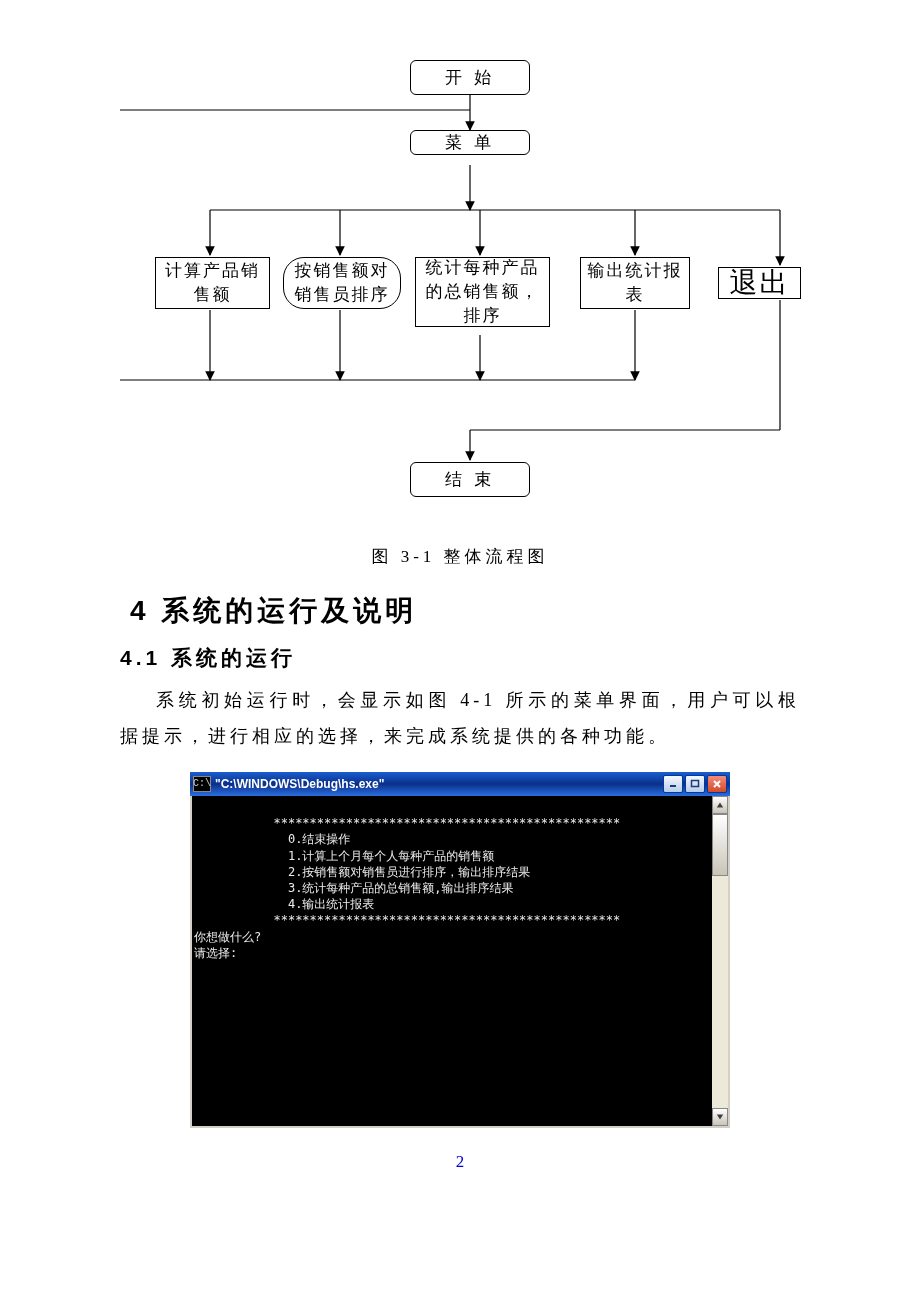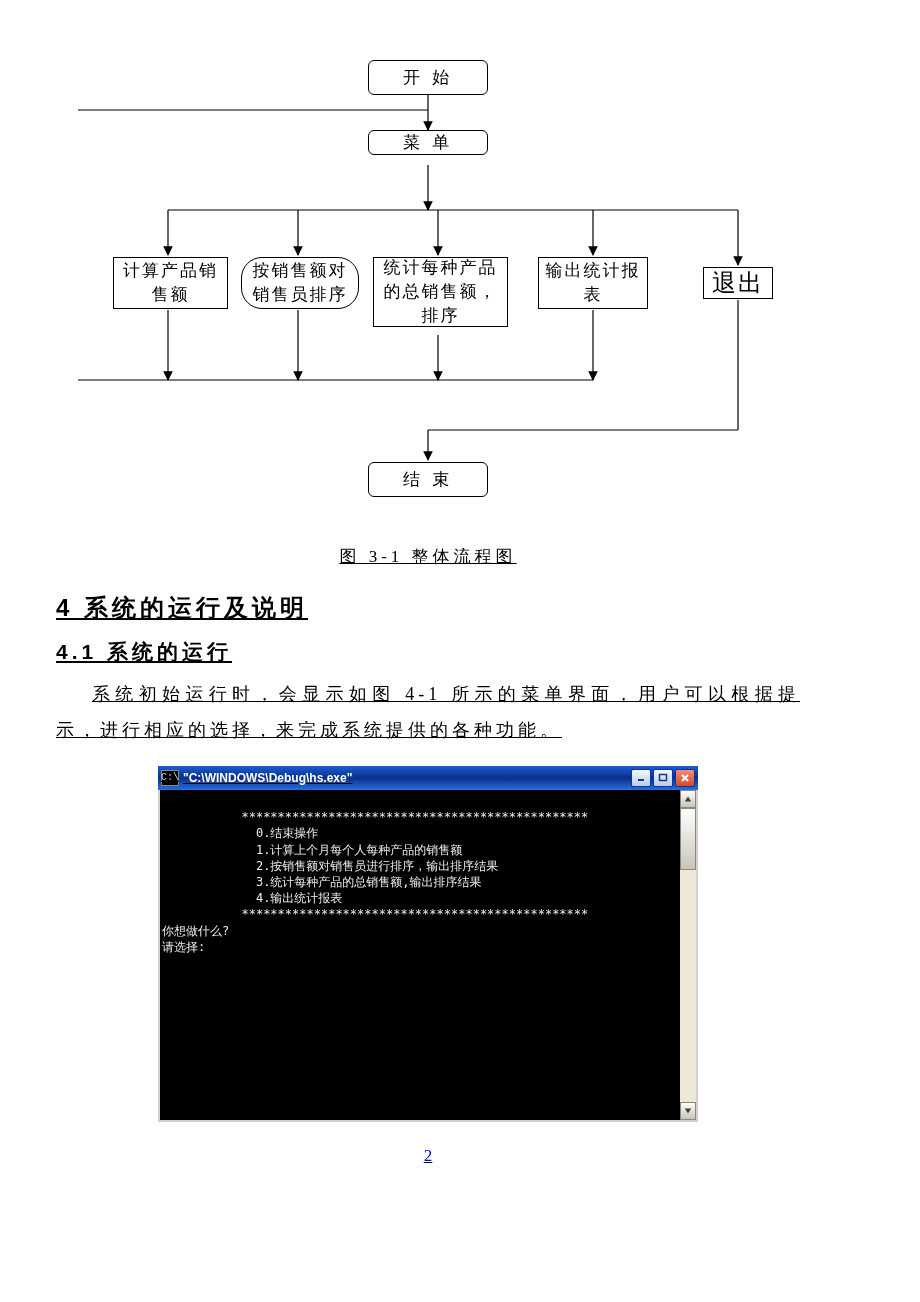--- a/index.html
+++ b/index.html
@@ -1,31 +1,31 @@
 <!DOCTYPE html>
 <html><head>
 <meta charset="utf-8">
 <style>
   html,body{margin:0;padding:0;background:#fff;}
   body{width:920px;font-family:"SimSun","宋体",serif;color:#000;font-size:18px;}
-  .page{padding:60px 120px 40px 56px;position:relative;text-decoration:underline;}
+  .page{padding:60px 120px 40px 120px;position:relative;}
 
   
   .flow-wrap{position:relative;width:700px;height:470px;margin:0 auto 15px auto;}
   .fbox{position:absolute;border:1px solid #000;background:#fff;display:flex;
         align-items:center;justify-content:center;text-align:center;
         font-size:17px;line-height:1.4;padding:2px 4px;box-sizing:border-box;
         letter-spacing:4px;border-radius:6px;}
   .fbox.sq{border-radius:0;letter-spacing:1px;}
   .flow-wrap svg{position:absolute;inset:0;width:100%;height:100%;}
 
   .caption{text-align:center;font-size:17px;letter-spacing:4px;margin:8px 0 24px 0;}
 
-  h2{font-family:"SimHei","黑体",sans-serif;font-weight:bold;font-size:24px;
-     letter-spacing:4px;margin:18px 0 10px 0;}
+  h2{font-family:"SimHei","黑体",sans-serif;font-weight:bold;font-size:28px;
+     letter-spacing:4px;margin:18px 0 10px 10px;}
   h3{font-family:"SimHei","黑体",sans-serif;font-weight:bold;font-size:21px;
      letter-spacing:4px;margin:14px 0 10px 0;}
   .para{font-size:18px;line-height:2.0;letter-spacing:4px;text-align:justify;
         text-indent:2em;margin:6px 0 18px 0;}
 
   
   .win{width:540px;margin:0 auto 12px auto;box-shadow:0 0 0 1px #000 inset;}
   .titlebar{height:24px;
     background:linear-gradient(to bottom,#1a5fd0 0%,#0a2f8a 50%,#2a6fe0 100%);
     display:flex;align-items:center;padding:0 3px;}
@@ -94,21 +94,21 @@
       <line x1="350" y1="370" x2="350" y2="400" stroke="#000" stroke-width="1.2" marker-end="url(#ah)"></line>
     </svg>
 
     <div class="fbox" style="left:290px;top:0;width:120px;height:35px;">开  始</div>
     <div class="fbox" style="left:290px;top:70px;width:120px;height:25px;">菜  单</div>
 
     <div class="fbox sq" style="left:35px;top:197px;width:115px;height:52px;letter-spacing:2px;">计算产品销售额</div>
     <div class="fbox sq" style="left:163px;top:197px;width:118px;height:52px;letter-spacing:2px;border-radius:21px;">按销售额对销售员排序</div>
     <div class="fbox sq" style="left:295px;top:197px;width:135px;height:70px;letter-spacing:2px;">统计每种产品的总销售额，排序</div>
     <div class="fbox sq" style="left:460px;top:197px;width:110px;height:52px;letter-spacing:2px;">输出统计报表</div>
-    <div class="fbox sq" style="left:625px;top:207px;width:70px;height:32px;font-size:24px;font-family:'SimHei',sans-serif;letter-spacing:2px;">退出</div>
+    <div class="fbox sq" style="left:598px;top:207px;width:83px;height:32px;font-size:28px;font-family:'SimHei',sans-serif;letter-spacing:2px;">退出</div>
 
     <div class="fbox" style="left:290px;top:402px;width:120px;height:35px;">结  束</div>
   </div>
 
   <div class="caption">图 3-1 整体流程图</div>
 
   <h2>4 系统的运行及说明</h2>
   <h3>4.1 系统的运行</h3>
   <p class="para">系统初始运行时，会显示如图 4-1 所示的菜单界面，用户可以根据提示，进行相应的选择，来完成系统提供的各种功能。</p>
 

